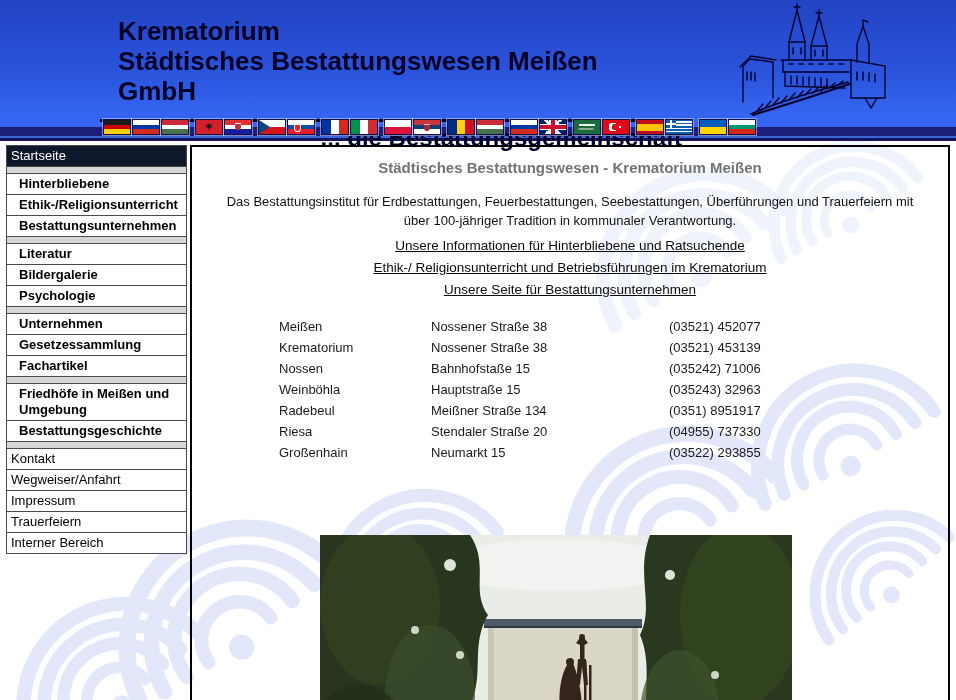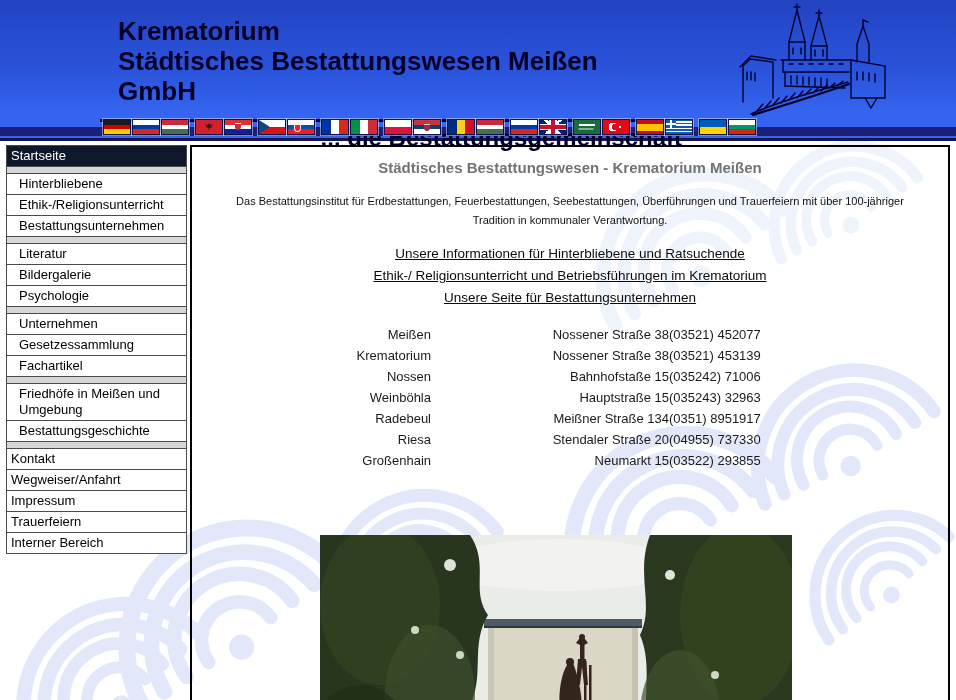--- a/index.html
+++ b/index.html
@@ -73,34 +73,34 @@
   .f-ua{background:linear-gradient(#005bbb 50%,#ffd500 50%);}
   .f-bg{background:linear-gradient(#fff 33%,#00966e 33% 66%,#d62612 66%);}
   
   .watermark{position:absolute;left:0;top:141px;width:956px;height:559px;z-index:1;pointer-events:none;}
   
   .sidebar{position:absolute;left:6px;top:146px;width:181px;z-index:2;}
   .sb-item{
     background:#fff;border:1px solid #4a4a4a;margin-top:-1px;
     font-size:13px;line-height:16px;padding:2px 4px;color:#000;cursor:pointer;
   }
-  .sb-item.bold{font-weight:normal;padding-left:12px;}
+  .sb-item.bold{font-weight:bold;padding-left:12px;}
   .sb-item.active{background:#0f172a;color:#fff;}
   .sb-sep{background:#d6d6d6;border:1px solid #4a4a4a;margin-top:-1px;height:6px;}
   
   .content{
     position:absolute;left:190px;top:145px;width:756px;height:560px;
     border:2px solid #000;border-bottom:none;z-index:2;background:transparent;
   }
   .main-heading{margin-top:12px;text-align:center;font-size:15px;font-weight:bold;color:#737373;}
-  .intro{margin:16px auto 16px;width:700px;text-align:center;font-size:11px;line-height:19px;color:#111;}
+  .intro{margin:16px auto 8px;width:700px;text-align:center;font-size:13px;line-height:19px;color:#111;}
   .link-list{margin-top:4px;}
   .content-link{display:block;margin-top:7px;text-align:center;font-size:13.5px;color:#0b0b0b;text-decoration:underline;cursor:pointer;}
   .locations{margin:19px 0 0 87px;border-collapse:collapse;font-size:13px;color:#1a1a1a;}
-  .locations td{padding:3px 0;height:15px;text-align:right;}
+  .locations td{padding:3px 0;height:15px;}
   .locations td.c-name{width:152px;}
   .locations td.c-street{width:238px;}
   
   .photo{position:absolute;left:128px;top:388px;width:472px;height:312px;overflow:hidden;z-index:3;}
 </style>
 </head>
 <body>
 
 <div class="header">
   <div class="title-block">

